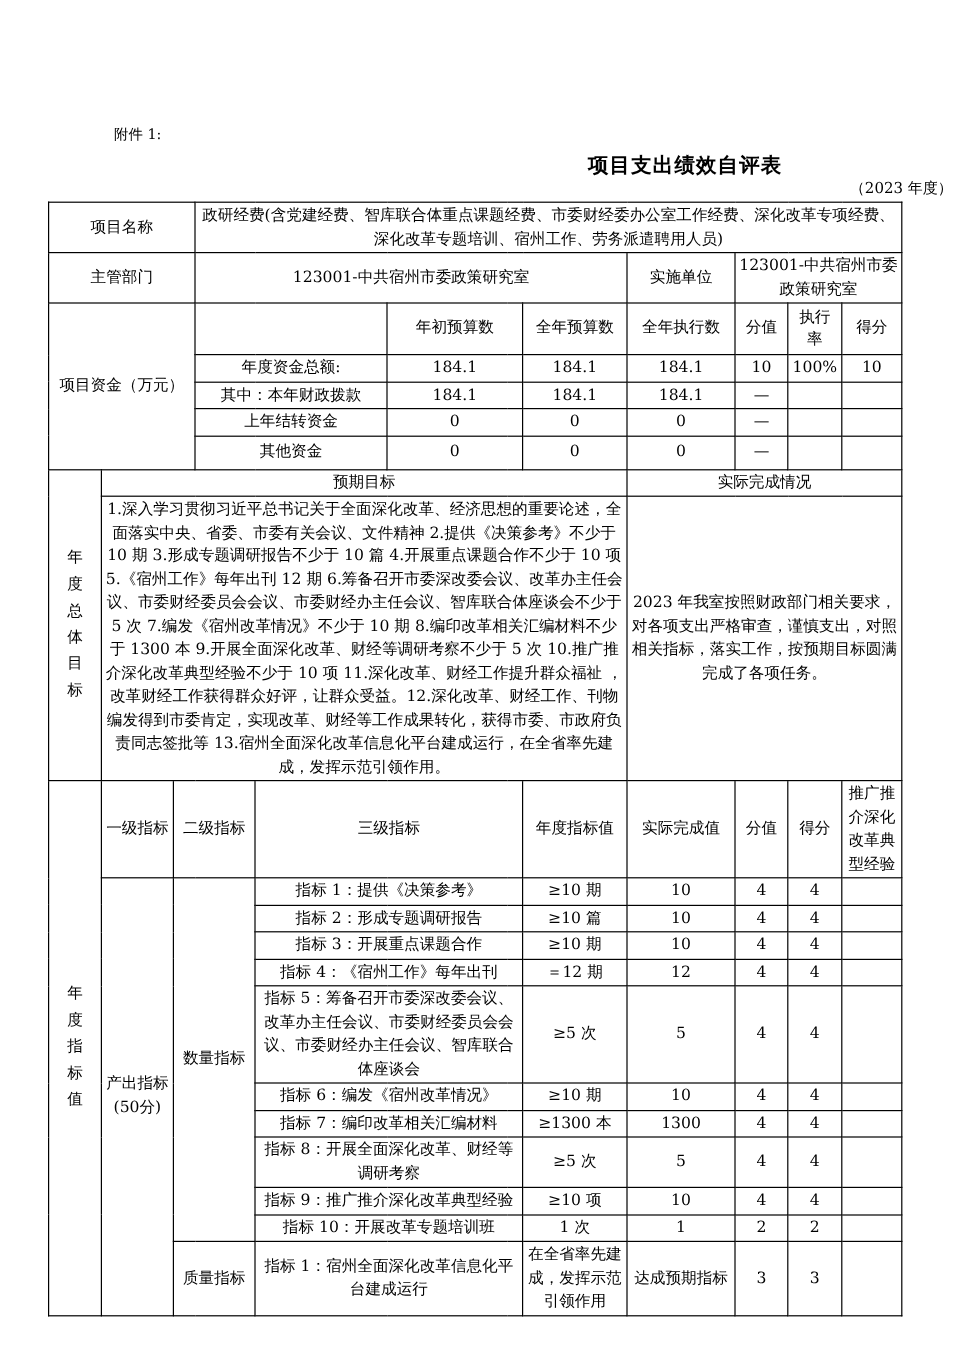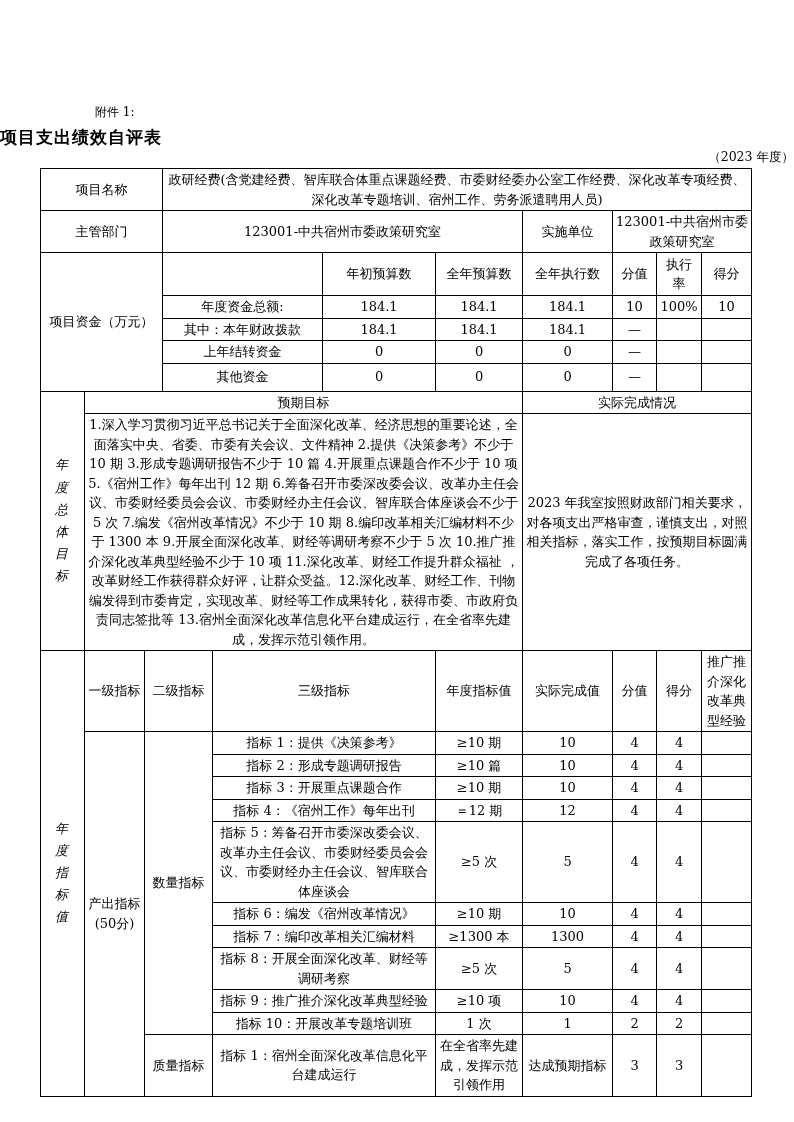--- a/index.html
+++ b/index.html
@@ -9,21 +9,21 @@
     color:#000;
   }
   .page { position:relative; width:794px; height:1122px; overflow:hidden; }
 
   .attachment {
     position:absolute; left:95px; top:104px;
     font-size:12px; font-weight:normal;
   }
   .doc-title {
     position:absolute; left:0; top:126px; width:652px;
-    text-align:left; font-size:17px; font-weight:bold; letter-spacing:1px;
+    text-align:right; font-size:17px; font-weight:bold; letter-spacing:1px;
   }
   .doc-subtitle {
     position:absolute; left:0; top:149px; width:794px;
     text-align:right; font-size:12.5px;
   }
 
   table.main {
     position:absolute; left:40px; top:168px;
     width:711px; border-collapse:collapse; table-layout:fixed;
     border:1.5px solid #000;
@@ -41,23 +41,22 @@
     text-align:justify; vertical-align:top;
     padding:8px 10px 6px 12px; line-height:1.66; font-size:13px;margin-left:43px;
   }
   td.goal-act {
     text-align:justify; vertical-align:middle;
     padding:4px 7px; line-height:1.8; font-size:13px;
   }
   td.small { font-size:12px; }
   .vtext {
     display:inline-block; width:15px;
-    word-break:break-all; line-height:1.7; text-align:left;
+    word-break:break-all; line-height:1.7; text-align:center;
     font-size:13px;
-    font-style:italic;
   }
 </style>
 </head>
 <body>
 
 <div class="page">
 
   <div class="attachment">附件 1:</div>
   <div class="doc-title">项目支出绩效自评表</div>
   <div class="doc-subtitle">（2023 年度）</div>

